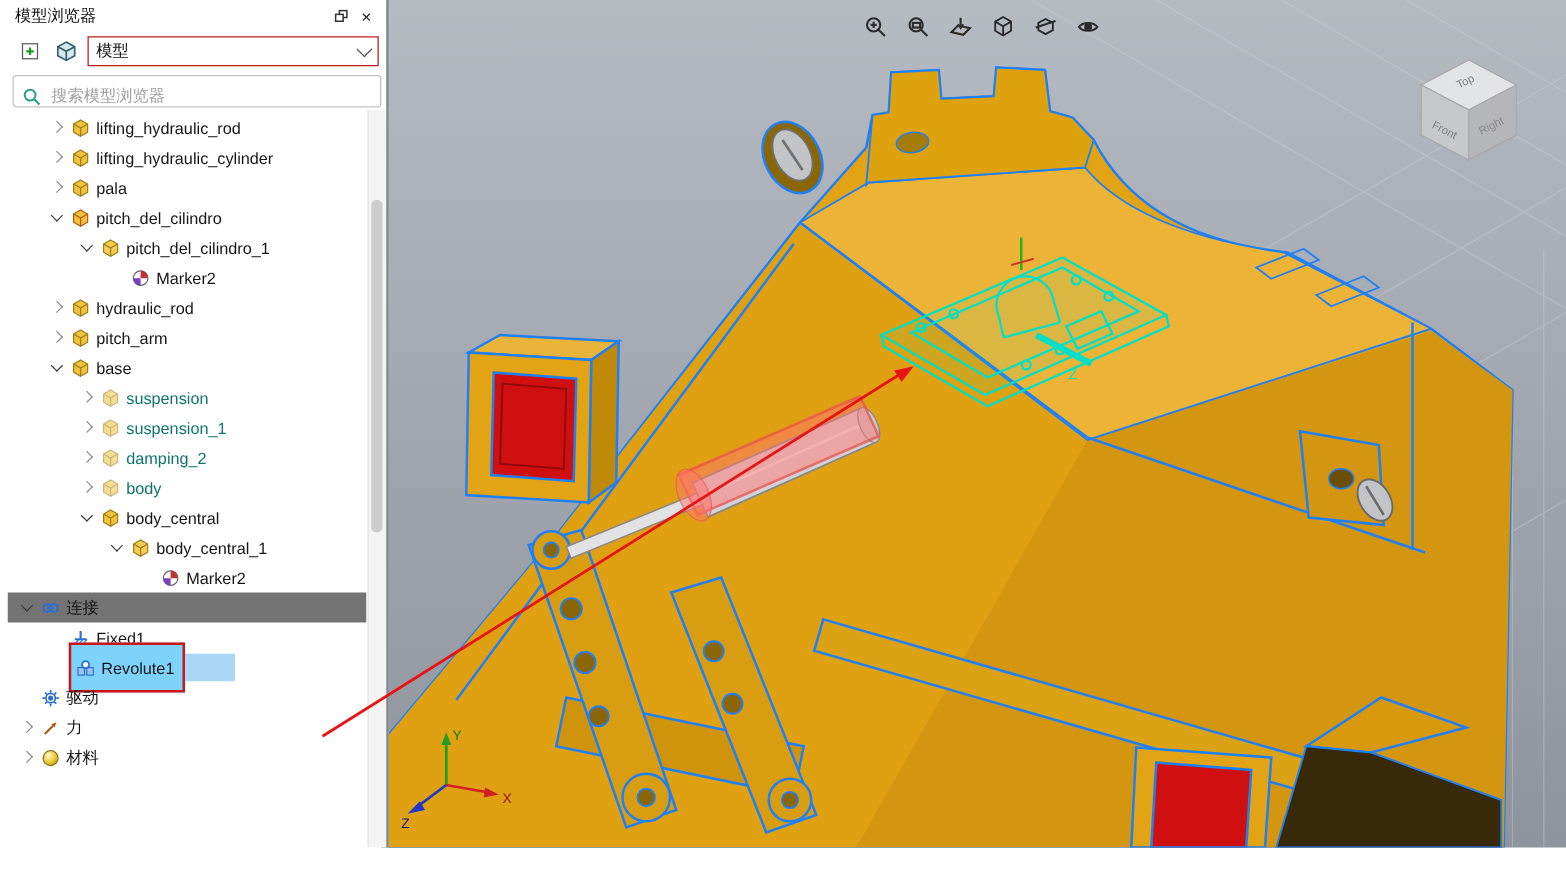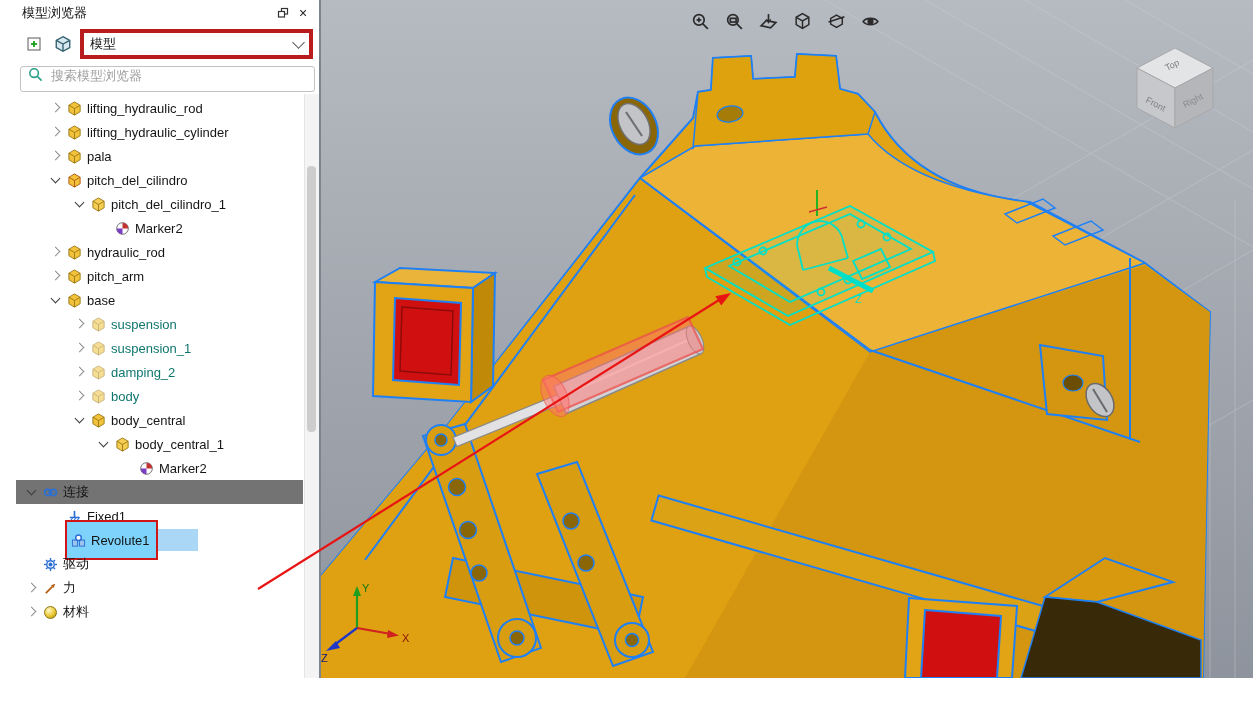--- a/index.html
+++ b/index.html
@@ -10,36 +10,36 @@
   .viewport{position:absolute;left:305px;top:0;width:948px;height:678px;
             background:linear-gradient(#b6bac1,#8e949d);}
   .scene{position:absolute;left:0;top:0;}
   .vp-toolbar{position:absolute;left:383px;top:8px;display:flex;gap:10px;}
   .vp-btn{width:24px;height:26px;display:flex;align-items:center;justify-content:center;
           background:transparent;border:none;padding:0;cursor:pointer;}
   .viewcube{position:absolute;left:818px;top:36px;width:104px;height:104px;}
   .triad{position:absolute;left:14px;top:578px;width:100px;height:88px;}
 
   
-  .panel{position:absolute;left:16px;top:0;width:305px;height:678px;background:#fff;
+  .panel{position:absolute;left:6px;top:0;width:305px;height:678px;background:#fff;
          border-right:2px solid #7d848c;box-sizing:border-box;display:flex;flex-direction:column;z-index:10;}
   .p-title{height:26px;display:flex;align-items:center;padding:0 6px;font-size:13px;color:#111;}
   .p-title .t{flex:1;}
   .winbtn{width:20px;height:18px;display:flex;align-items:center;justify-content:center;
           background:none;border:none;padding:0;font-size:14px;color:#222;cursor:pointer;}
   .p-toolbar{display:flex;align-items:center;gap:5px;padding:3px 6px;}
   .tbtn{width:24px;height:24px;display:flex;align-items:center;justify-content:center;
         background:none;border:1px solid transparent;padding:0;cursor:pointer;}
-  .combo{flex:1;height:22px;border:4px solid #b91c1c;background:#fff;display:flex;
+  .combo{flex:1;height:22px;border:1px solid #b91c1c;background:#fff;display:flex;
          align-items:center;padding:0 6px;font-size:13px;color:#111;cursor:pointer;}
   .combo .cv{flex:1;}
   .combo-chev{width:8px;height:8px;border-right:1.4px solid #555;border-bottom:1.4px solid #555;
               transform:rotate(45deg);margin-top:-4px;}
   .searchbox{margin:4px 4px 2px 4px;height:26px;border:1px solid #c2c2c2;border-radius:3px;
-             display:flex;align-items:flex-start;gap:6px;padding:0 7px;box-sizing:border-box;}
+             display:flex;align-items:flex-end;gap:6px;padding:0 7px;box-sizing:border-box;}
   .searchbox input{border:none;outline:none;flex:1;font-size:13px;color:#333;background:transparent;
                    font-family:"Liberation Sans",sans-serif;}
   .searchbox input::placeholder{color:#a0a0a0;}
 
   
   .tree{flex:1;position:relative;overflow:hidden;padding-top:2px;}
   .row{height:24px;display:flex;align-items:center;font-size:13px;color:#151515;
        margin-right:16px;cursor:default;white-space:nowrap;}
   .lv0{padding-left:8px}.lv1{padding-left:32px}.lv2{padding-left:56px}
   .lv3{padding-left:80px}.lv4{padding-left:104px}

